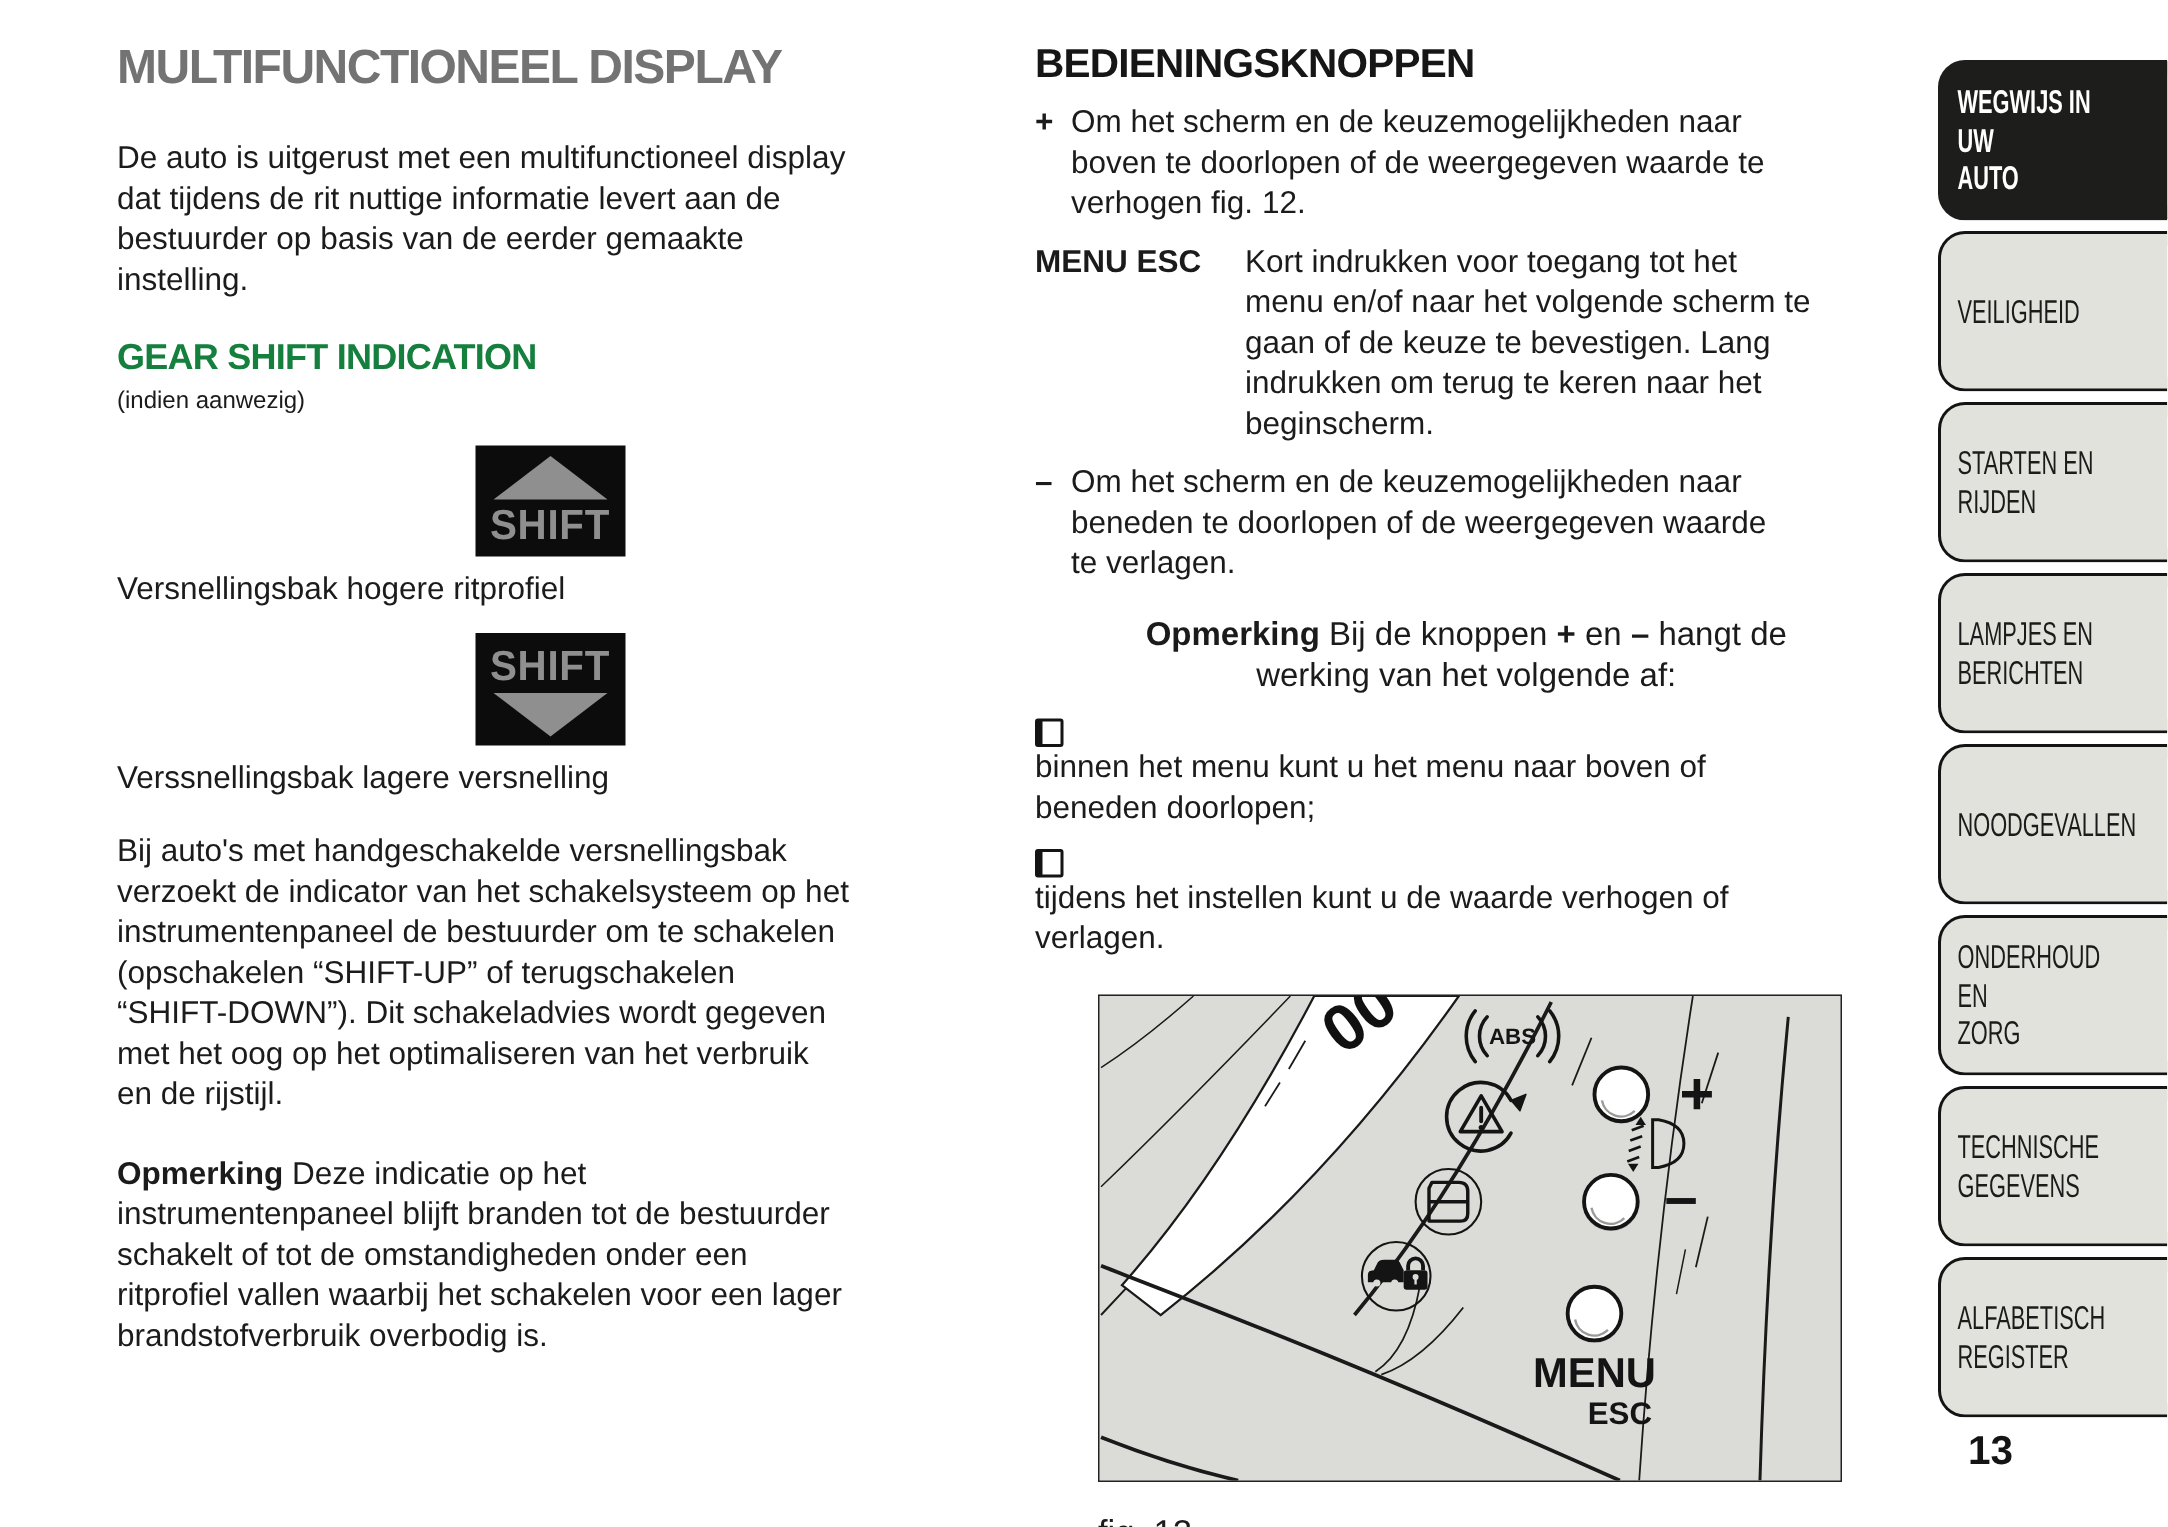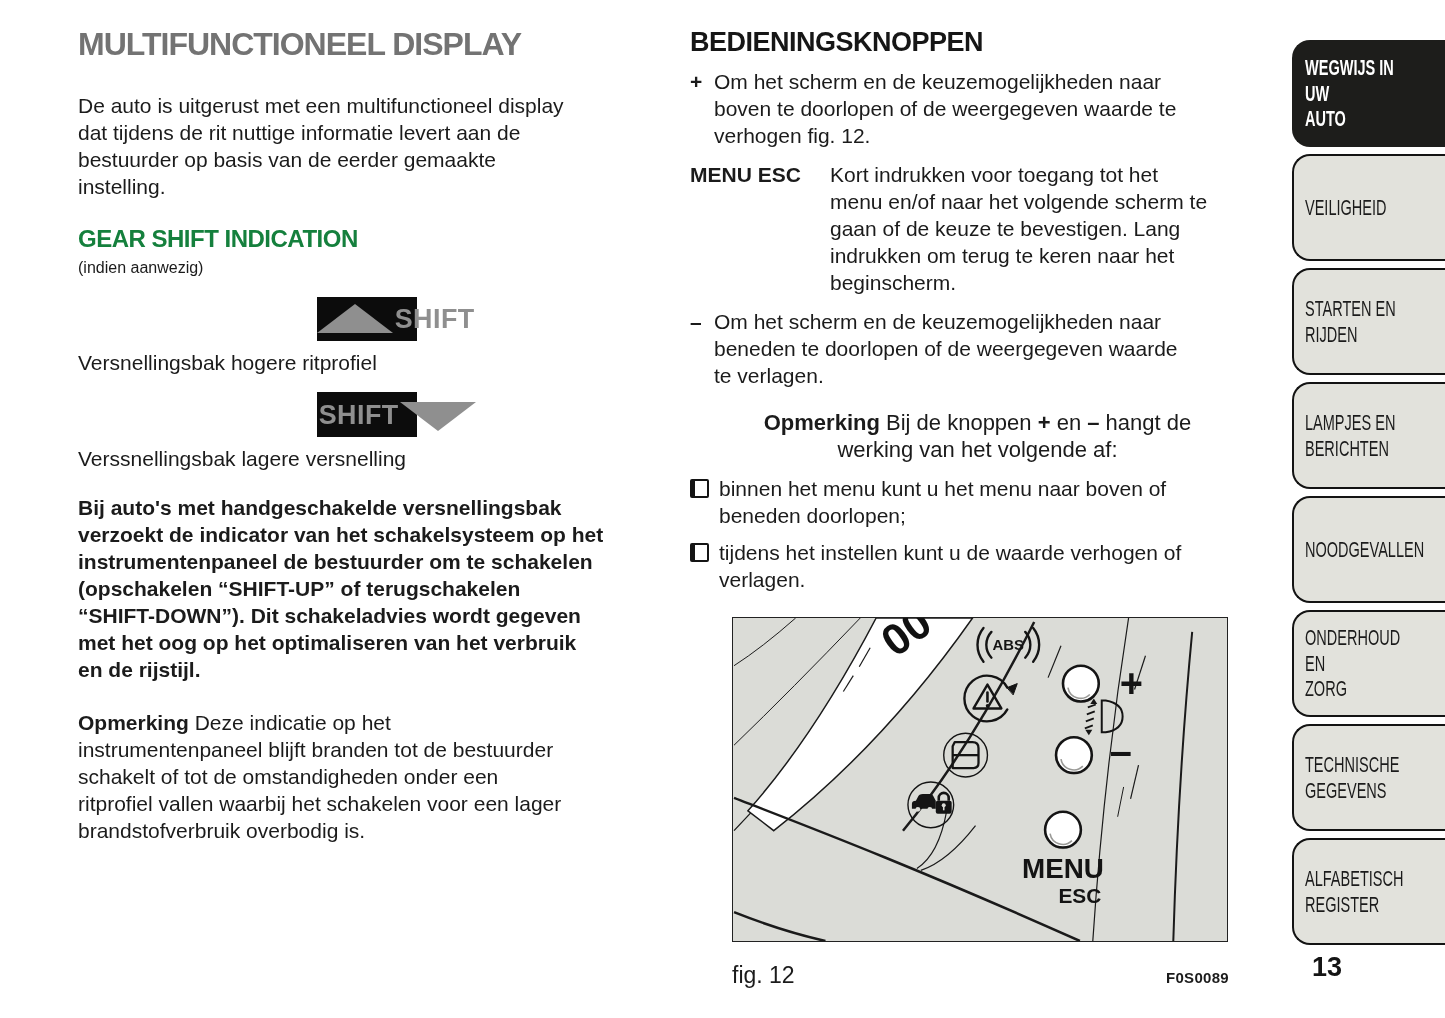--- a/index.html
+++ b/index.html
@@ -21,50 +21,50 @@
   }
   .sec-head{
     font-size:24px;font-weight:bold;letter-spacing:-0.5px;color:#15803d;
     margin:26px 0 2px 0;line-height:1.1;
   }
   .sec-sub{font-size:16px;line-height:27px;margin:0 0 16px 0;}
 
   
   .shift-box{
     width:100px;margin:16px auto 8px auto;background:#0c0c0c;
-    display:flex;flex-direction:row;align-items:center;
+    display:flex;flex-direction:column;align-items:center;
     padding:7px 0 6px 0;
     text-align:right;
   }
   .shift-label{
     color:#8f8f8f;font-weight:bold;font-size:28px;line-height:30px;
     letter-spacing:0.5px;transform:scaleX(0.96);
   }
   .tri-up{width:0;height:0;border-left:38px solid transparent;border-right:38px solid transparent;border-bottom:29px solid #8f8f8f;margin-bottom:2px;}
   .tri-down{width:0;height:0;border-left:38px solid transparent;border-right:38px solid transparent;border-top:29px solid #8f8f8f;margin-top:3px;}
   .shift-caption{font-size:21px;line-height:27px;margin:0 0 6px 0;}
   .note-p{font-size:21px;line-height:27px;margin:26px 0 0 0;}
   .note-p .lbl{font-weight:bold;}
   .note-p .txt{white-space:pre-line;}
-  .para-gap{margin-top:22px;font-weight:bold;}
+  .para-gap{margin-top:22px;}
 
   
   h2.doc-title2{
     font-size:27px;font-weight:bold;letter-spacing:-0.5px;color:#161616;
     margin:0 0 12px 0;line-height:1.05;
   }
   .def-row{display:flex;align-items:flex-start;margin:0 0 12px 0;}
   .def-label{font-weight:bold;font-size:21px;line-height:27px;flex:0 0 auto;}
   .def-label.sym{width:24px;}
   .def-label.wide{width:140px;}
   .def-text{font-size:21px;line-height:27px;white-space:pre-line;}
   .r-note{font-size:22px;line-height:27px;margin:20px 0 12px 0;text-align:center;}
   .r-note .b{font-weight:bold;}
   .r-note .txt{white-space:pre-line;}
-  .bullet-row{display:flex;align-items:flex-start;margin:0 0 10px 0;}
+  .bullet-row{display:flex;align-items:flex-start;margin:0 0 10px 0;flex-direction:column;}
   .sq{
     flex:0 0 auto;width:12px;height:15px;margin:4px 10px 0 0;
     border:2px solid #141414;border-left-width:5px;border-radius:2px;
   }
   .bullet-text{font-size:21px;line-height:27px;white-space:pre-line;}
 
   
   .figure-wrap{margin:24px 0 0 42px;width:497px;}
   .figure-frame{
     width:494px;height:323px;border:1.5px solid #222;background:#dbdcd7;

